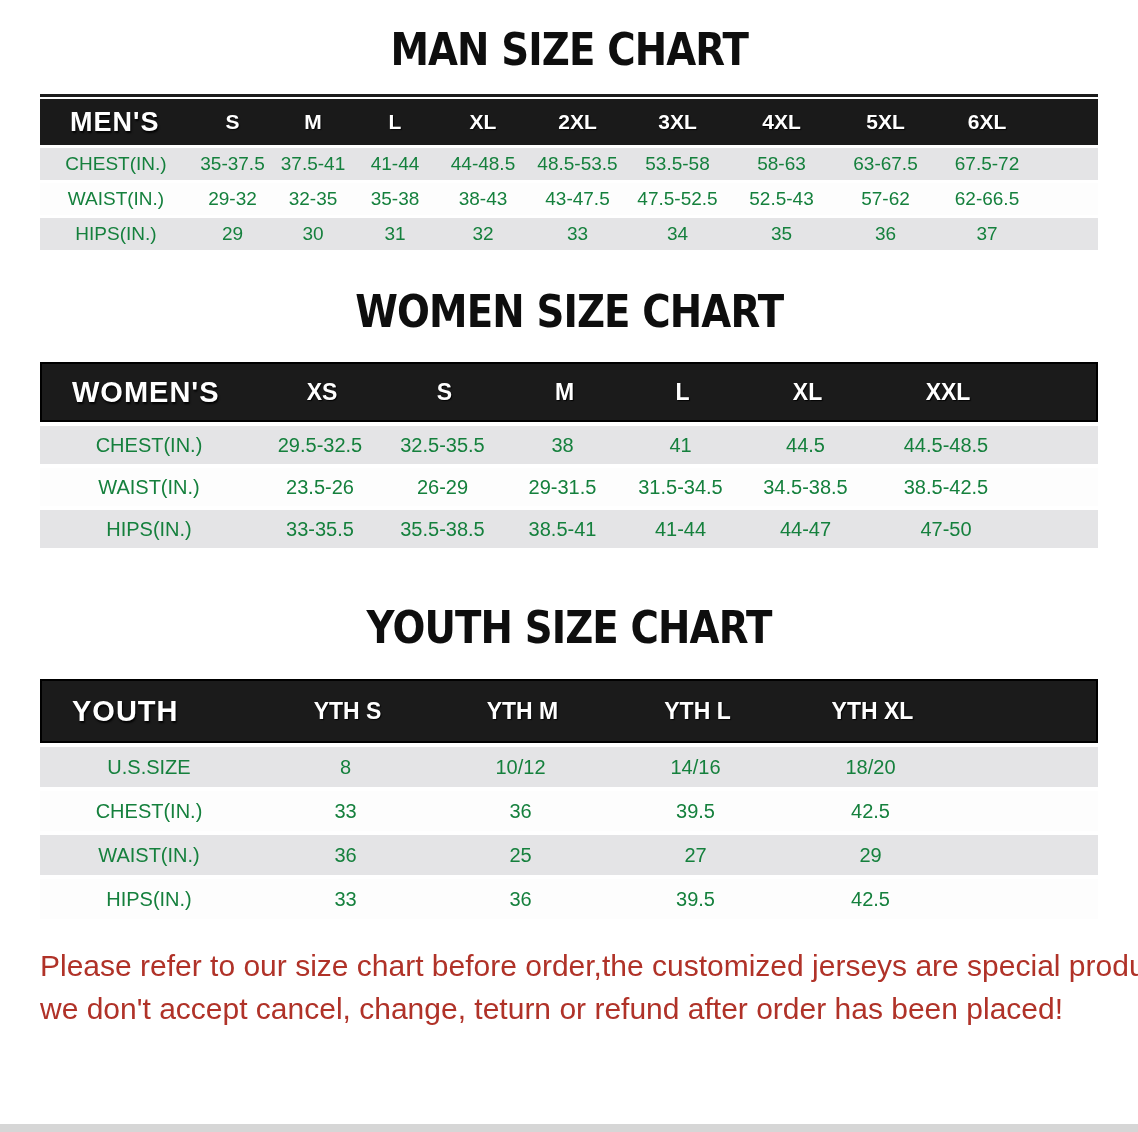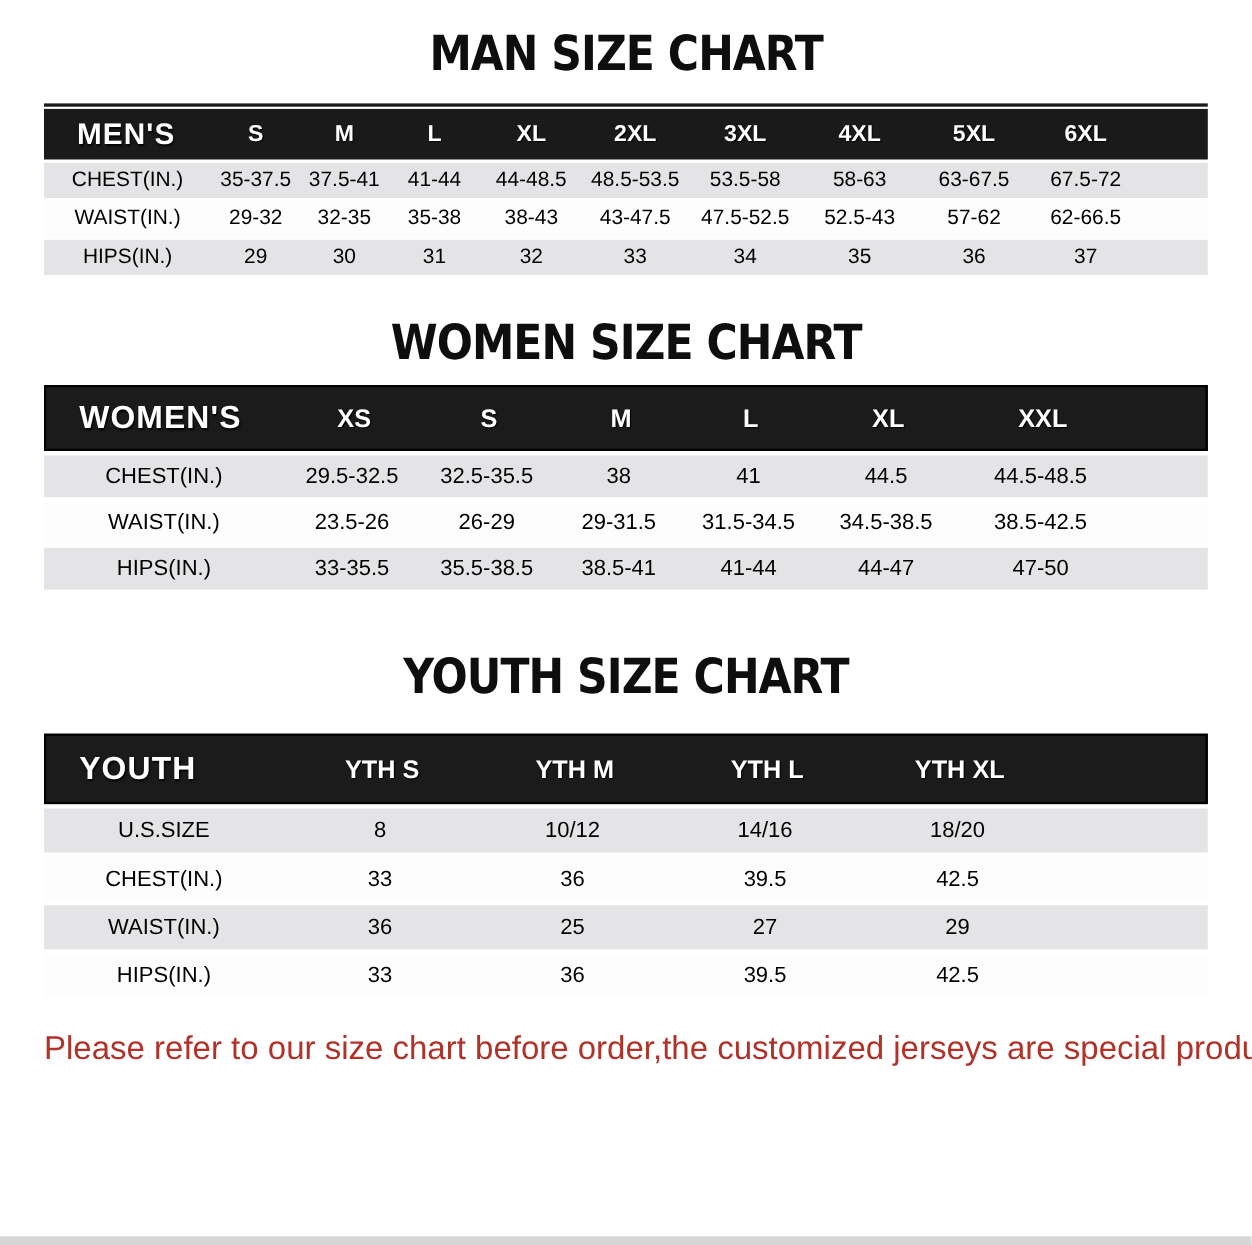--- a/index.html
+++ b/index.html
@@ -36,38 +36,38 @@
     font-weight:700; font-size:44px; letter-spacing:-1px;
     color:#0e0e0e; transform:scaleX(0.88); white-space:nowrap;
   }
   .heading-man   { margin-top:26px; }
   .heading-women { margin-top:38px; }
   .heading-youth { margin-top:56px; }
 
   
   .size-table { margin-left:40px; width:1058px; }
   .men-table   { margin-top:20px; }
-  .women-table { margin-top:14px; }
+  .women-table { margin-top:26px; }
   .youth-table { margin-top:27px; }
 
   .men-table::before { content:""; display:block; height:3px; background:#1c1c1c; margin-bottom:2px; }
 
   .thead {
     display:grid; align-items:center;
     background:#1a1a1a; color:#fff;
     box-sizing:border-box;
   }
   .women-table .thead, .youth-table .thead { border:2px solid #000; background:#1b1b1b; }
   .corner {
     padding-left:30px; font-weight:700; letter-spacing:1px;
     text-shadow:1px 2px 2px rgba(0,0,0,0.9); white-space:nowrap;
   }
   .col-h { text-align:center; font-weight:700; text-shadow:1px 1px 1px rgba(0,0,0,0.9); }
 
-  .trow { display:grid; align-items:center; color:#000000; }
+  .trow { display:grid; align-items:center; color:#15803d; }
   .trow.gray  { background:#e4e4e6; }
   .trow.white { background:#fdfdfd; }
   .row-label { text-align:center; white-space:nowrap; }
   .cell { text-align:center; white-space:nowrap; }
 
   .men-grid   { grid-template-columns:152px 81px 80px 84px 92px 97px 103px 105px 103px 100px 1fr; }
   .women-grid { grid-template-columns:218px 124px 121px 119px 117px 133px 148px 1fr; }
   .youth-grid { grid-template-columns:218px 175px 175px 175px 175px 1fr; }
 
   .men-table .thead   { height:46px; }
@@ -251,17 +251,18 @@
       <div class="cell">33</div>
       <div class="cell">36</div>
       <div class="cell">39.5</div>
       <div class="cell">42.5</div>
       <div></div>
     </div>
   </div>
 
   <div class="footer">
     <div>Please refer to our size chart before order,the customized jerseys are special products,</div>
+    <div>we don't accept cancel, change, teturn or refund after order has been placed!</div>
   </div>
 
   <div class="bottom-strip"></div>
 
 </div>
 
 </body></html>

